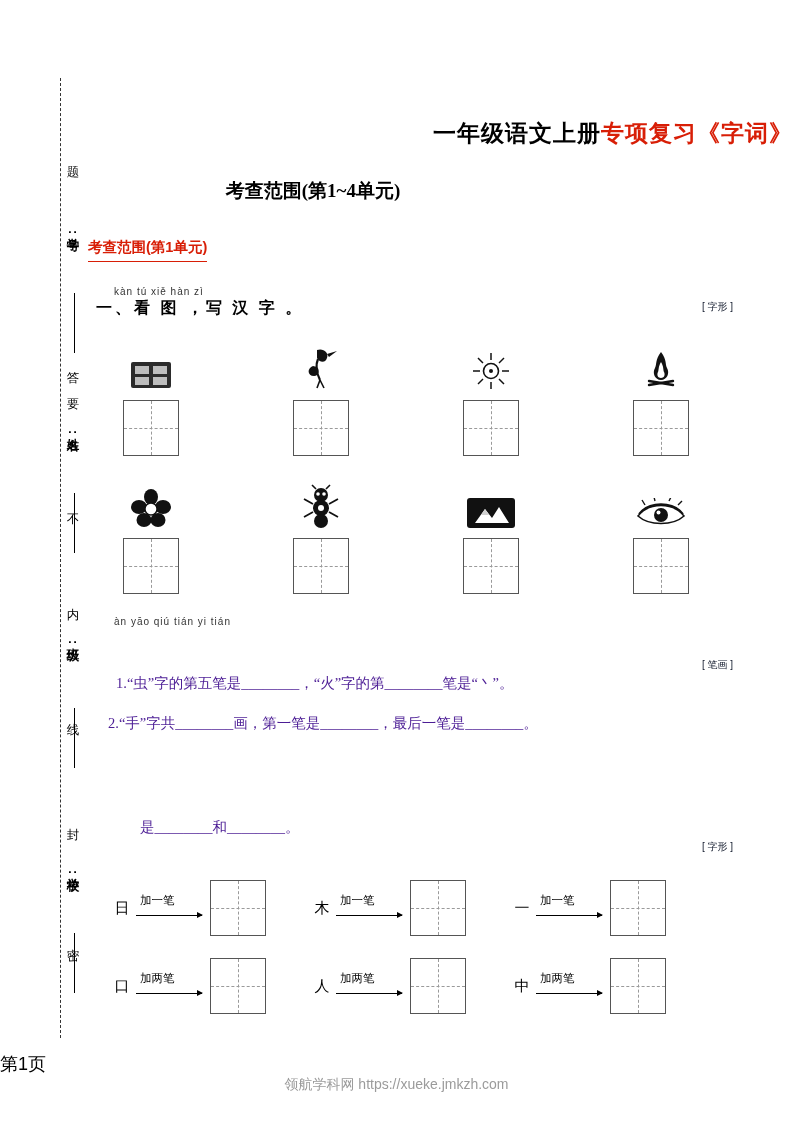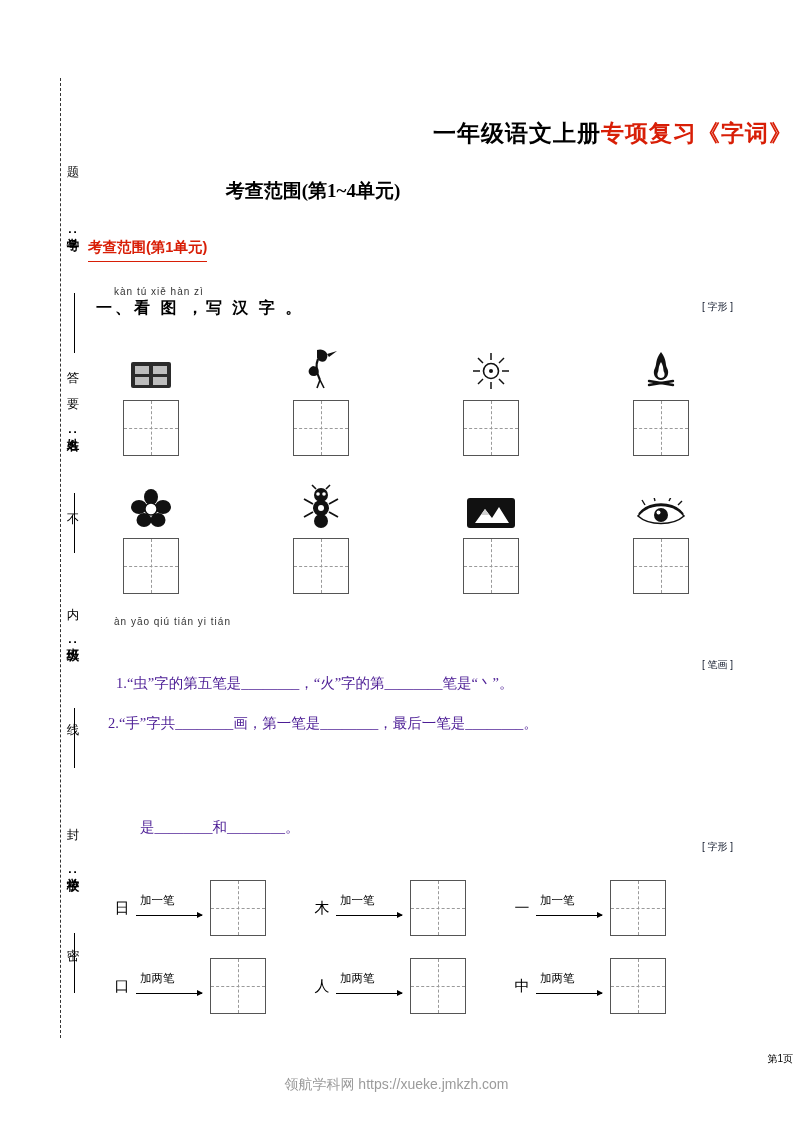--- a/index.html
+++ b/index.html
@@ -223,22 +223,22 @@
     border-left: 6px solid #000;
     border-top: 3.5px solid transparent;
     border-bottom: 3.5px solid transparent;
   }
 
   
   .footer-page {
     position: absolute;
     left: 0; width: 793px;
     top: 1052px;
-    text-align: right;
-    font-size: 10px;
+    text-align: left;
+    font-size: 18px;
     font-family: "Liberation Sans", sans-serif;
   }
   .footer-mark {
     position: absolute;
     left: 0; width: 793px;
     top: 1076px;
     text-align: center;
     font-size: 14px;
     color: #9b9b9b;
     font-family: "Liberation Sans", sans-serif;

